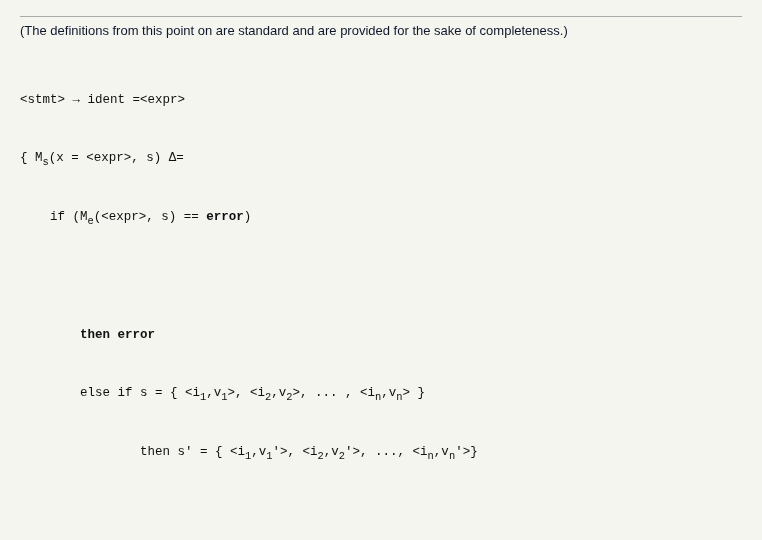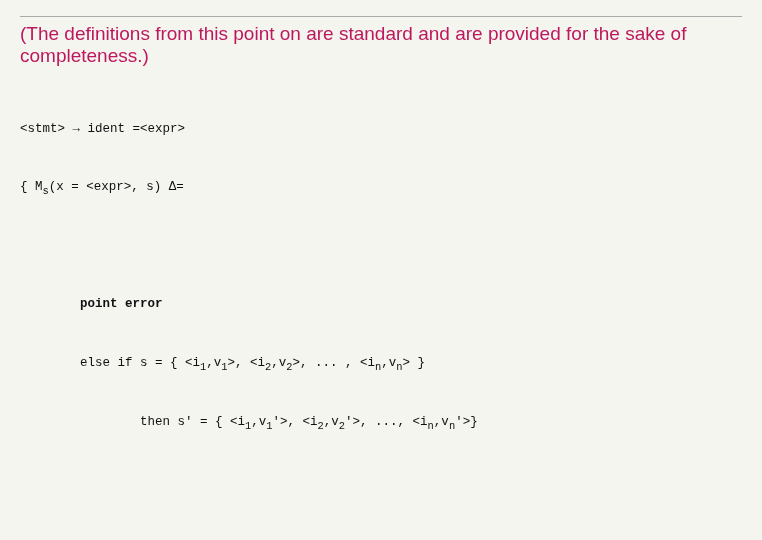--- a/index.html
+++ b/index.html
@@ -13,22 +13,22 @@
       font-family: 'Courier New', Courier, monospace;
       font-size: 13px;
       color: #222;
       padding: 16px 20px;
       width: 762px;
       min-height: 540px;
     }
 
     .intro-note {
       font-family: Arial, Helvetica, sans-serif;
-      font-size: 19px;
-      color: #be185d;
+      font-size: 13px;
+      color: #0f172a;
       margin-bottom: 14px;
       border-top: 1px solid #aaa;
       padding-top: 6px;
     }
 
     .code-block {
       font-family: 'Courier New', Courier, monospace;
       font-size: 12.5px;
       line-height: 1.55;
       white-space: pre;
@@ -43,22 +43,23 @@
 </head>
 <body>
 
 <div class="intro-note">
   <span>(The definitions from this point on are standard and are provided for the sake of completeness.)</span>
 </div>
 
 <div class="code-block">
   <span class="line">&lt;stmt&gt; → ident =&lt;expr&gt;</span>
   <span class="line">{ M<sub>s</sub>(x = &lt;expr&gt;, s) Δ=</span>
+  <span class="line">    if (M<sub>e</sub>(&lt;expr&gt;, s) == <strong>error</strong>)</span>
   <span class="line"> </span>
-  <span class="line">        <strong>point error</strong></span>
+  <span class="line">        <strong>then error</strong></span>
   <span class="line">        else if s = { &lt;i<sub>1</sub>,v<sub>1</sub>&gt;, &lt;i<sub>2</sub>,v<sub>2</sub>&gt;, ... , &lt;i<sub>n</sub>,v<sub>n</sub>&gt; }</span>
   <span class="line">                then s' = { &lt;i<sub>1</sub>,v<sub>1</sub>'&gt;, &lt;i<sub>2</sub>,v<sub>2</sub>'&gt;, ..., &lt;i<sub>n</sub>,v<sub>n</sub>'&gt;}</span>
   
   
   
   
   
   
   
   

